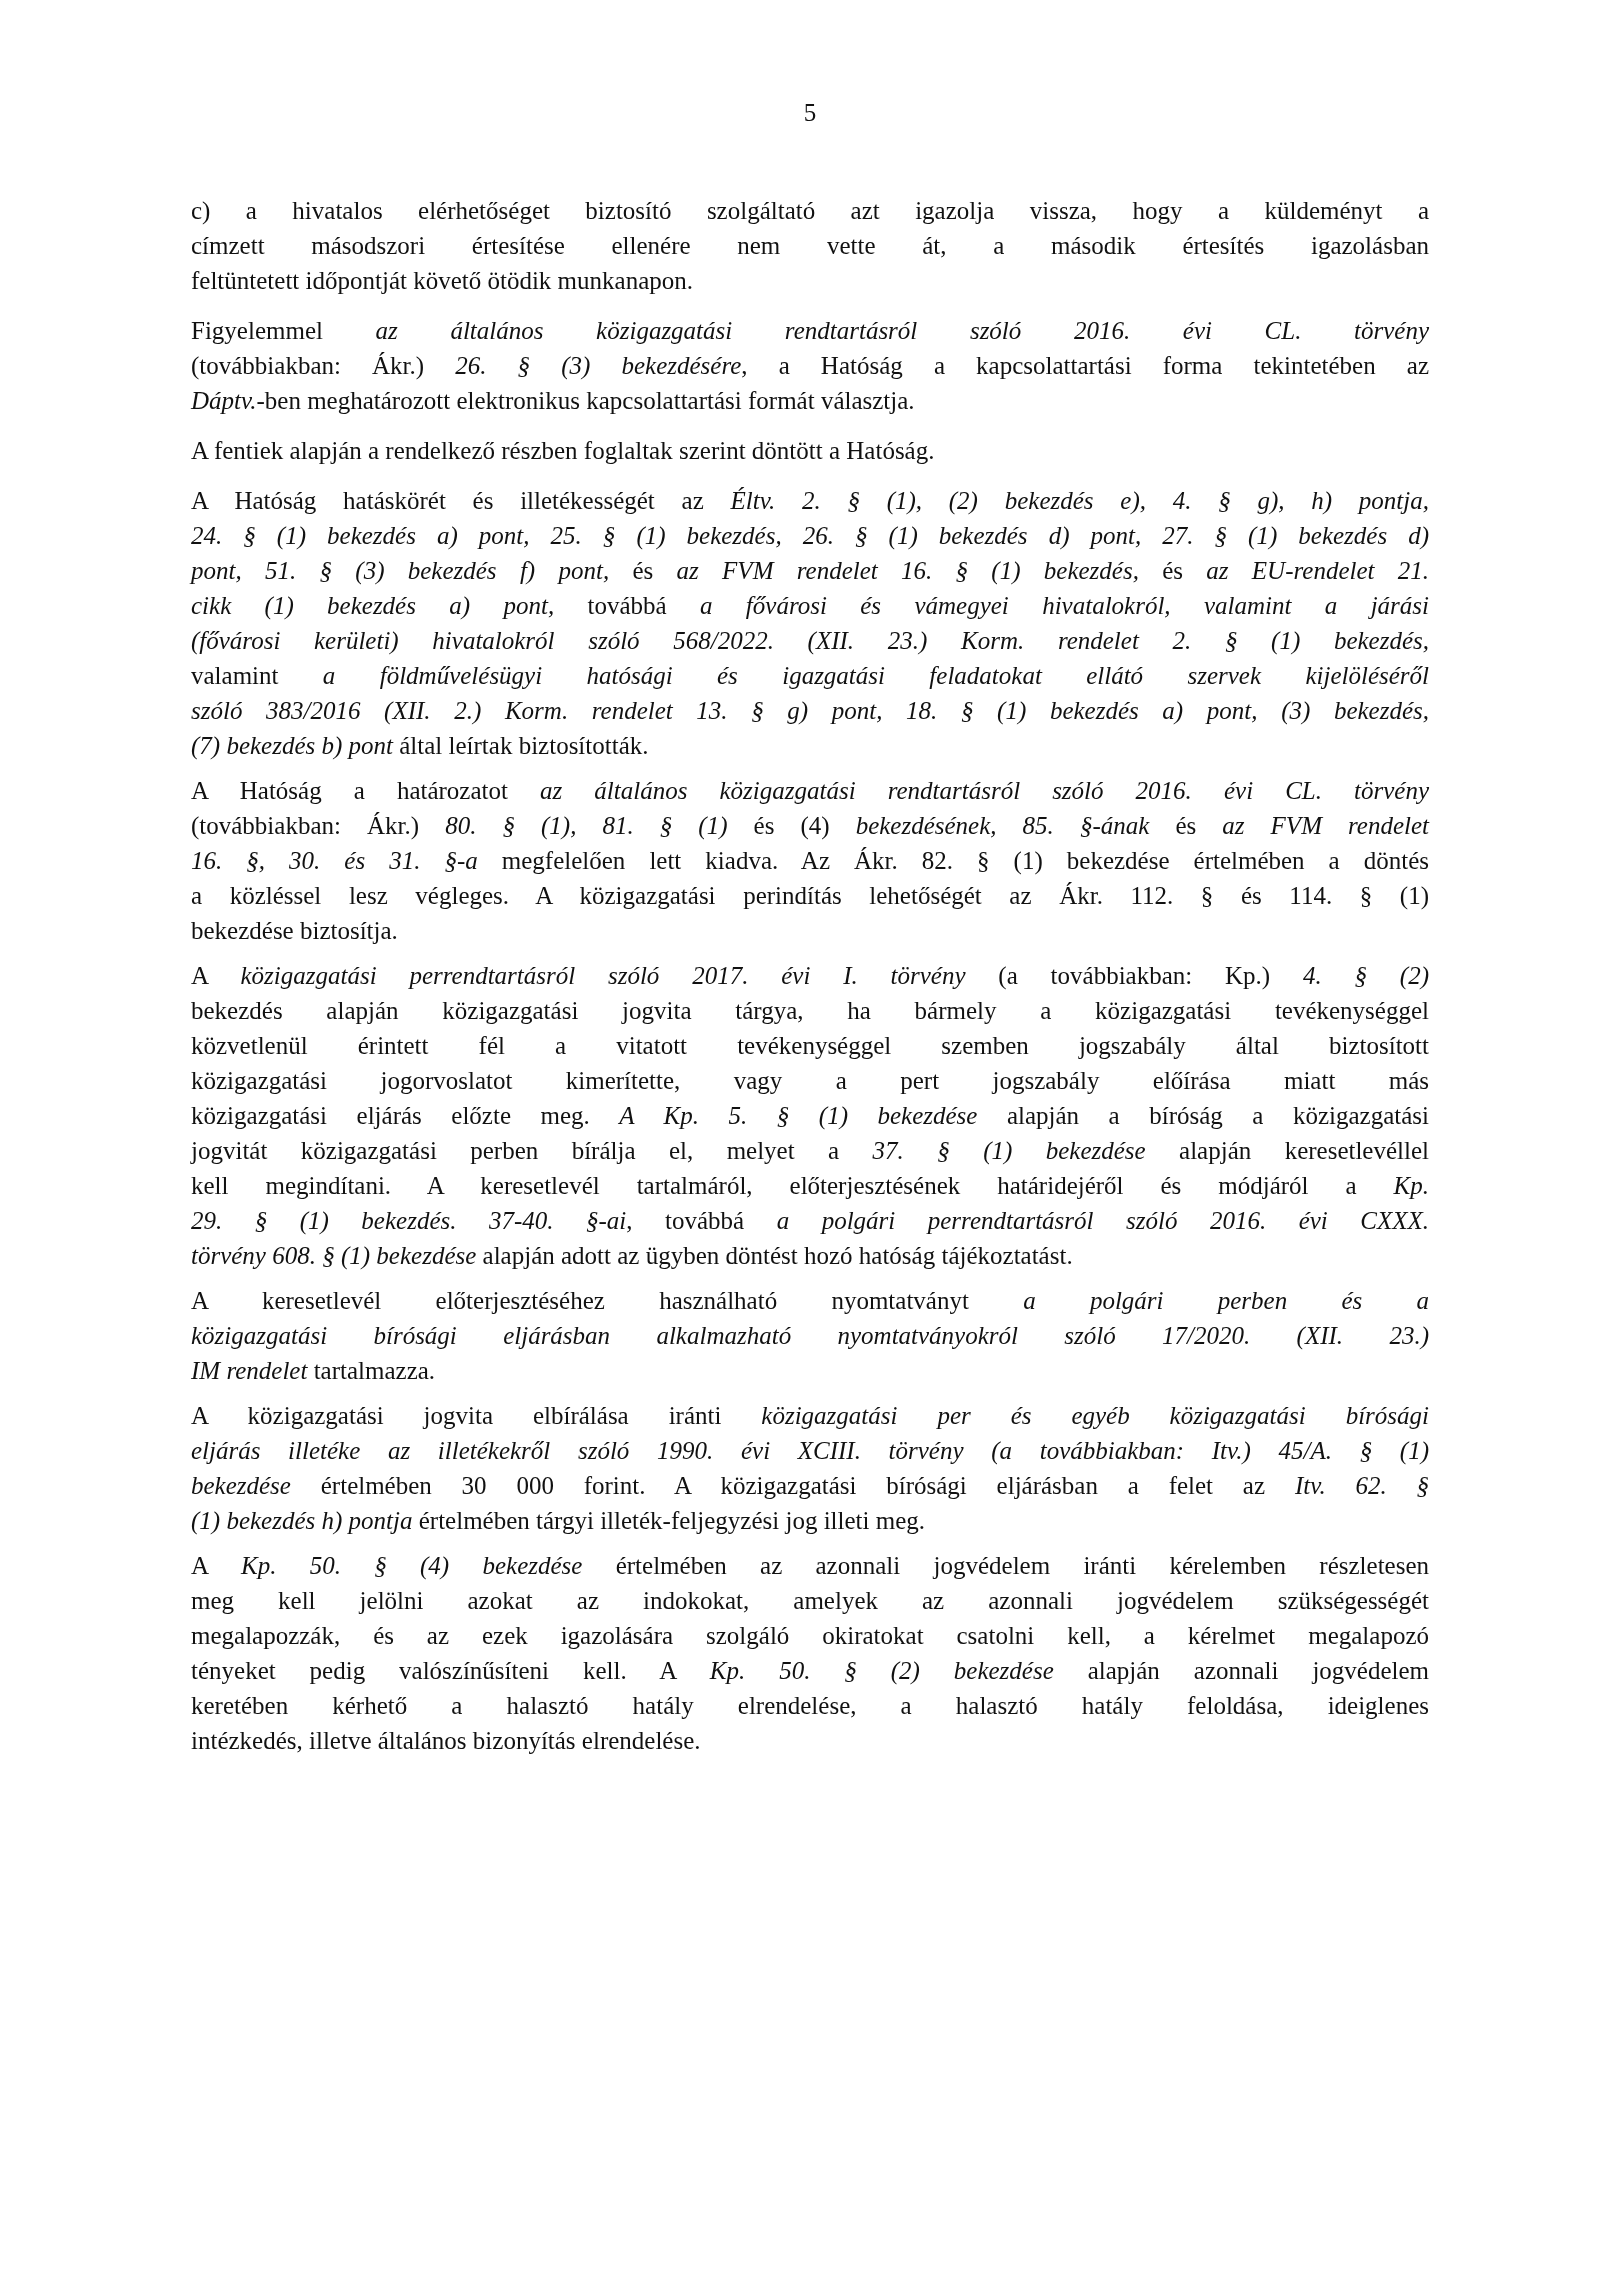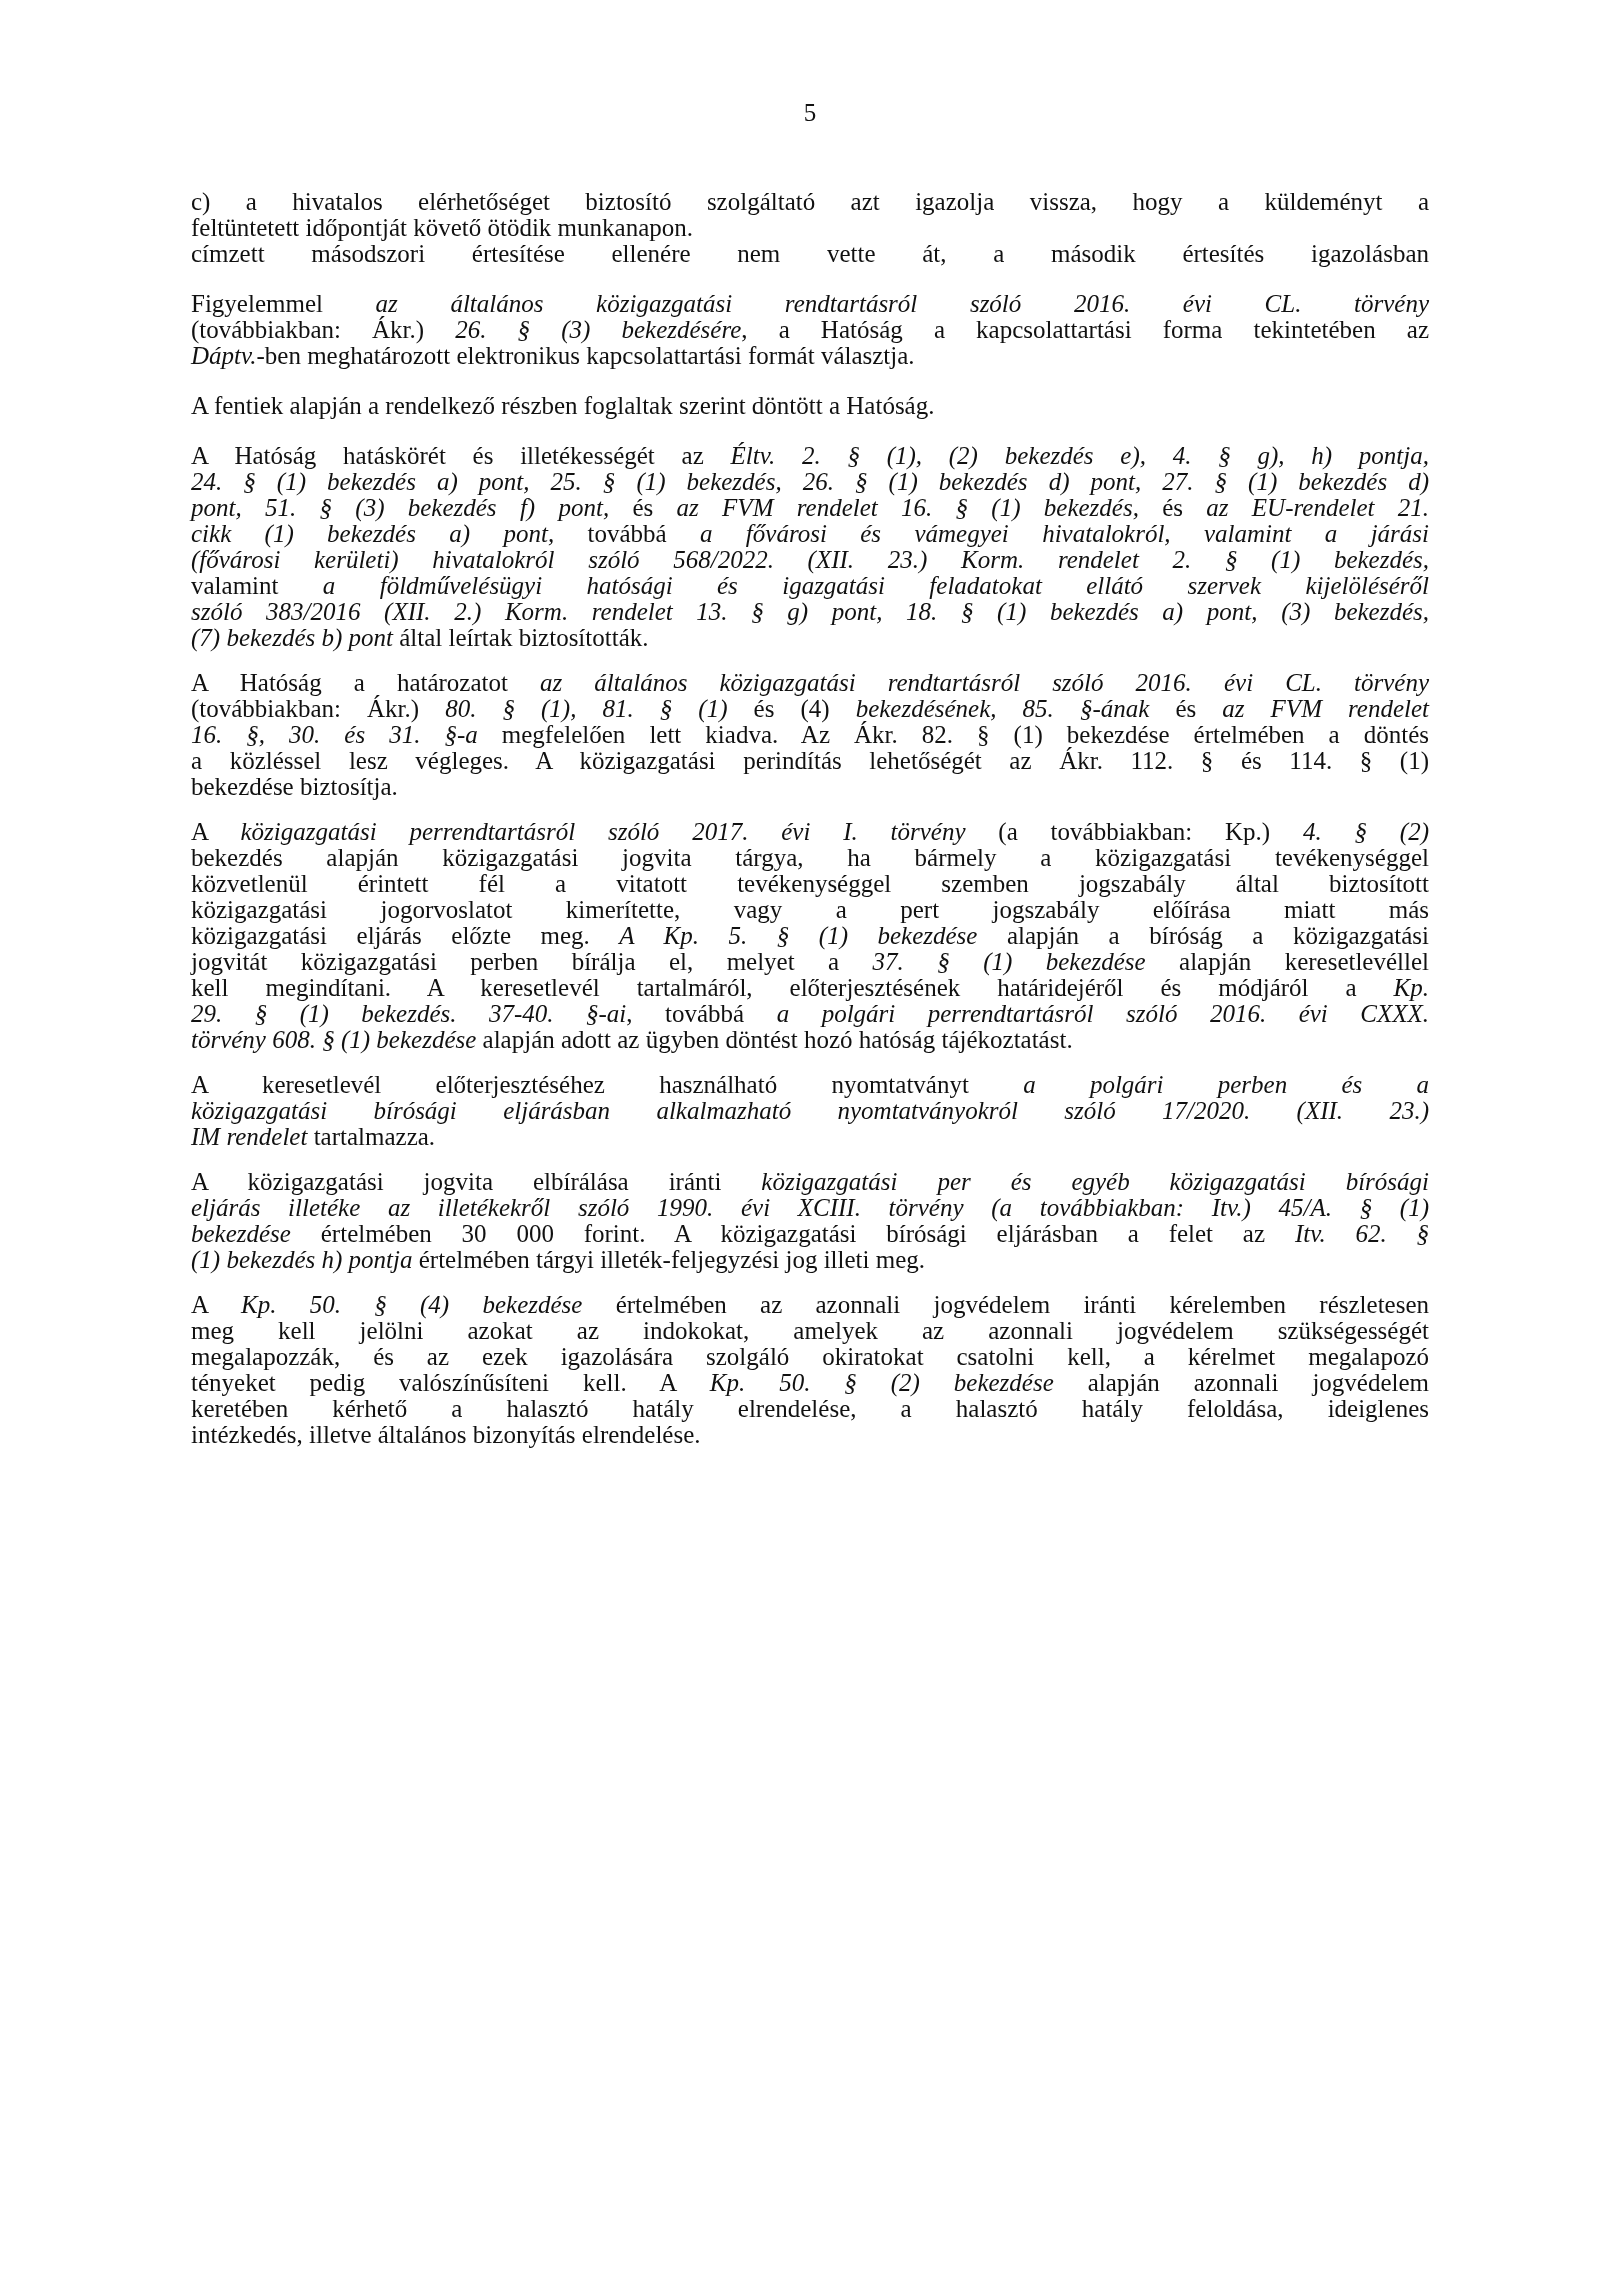--- a/index.html
+++ b/index.html
@@ -11,34 +11,34 @@
   }
   .page-number {
     position: absolute; top: 97px; left: 0; width: 1620px; text-align: center;
     font-size: 25px; line-height: 32px; color: #111;
   }
   .body {
     position: absolute; left: 191px; top: 189px; width: 1238px;
     font-size: 25px; line-height: 26px;
   }
   .para { margin: 0; }
-  .line { display: block; white-space: nowrap; text-align: justify; text-align-last: justify; }
+  .line { display: block; white-space: nowrap; text-align: justify; text-align-last: justify; margin-top: 9px; }
   .line.last { text-align: left; text-align-last: left; }
   .i { font-style: italic; }
 </style>
 </head>
 <body>
 
 <div class="page">
   <div class="page-number">5</div>
   <div class="body" id="doc-body">
       <p class="para" style="margin-top: 0px;">
         <span class="line"><span>c) a hivatalos elérhetőséget biztosító szolgáltató azt igazolja vissza, hogy a küldeményt a</span></span>
+        <span class="line"><span>címzett másodszori értesítése ellenére nem vette át, a második értesítés igazolásban</span></span>
         <span class="line last"><span>feltüntetett időpontját követő ötödik munkanapon.</span></span>
-        <span class="line"><span>címzett másodszori értesítése ellenére nem vette át, a második értesítés igazolásban</span></span>
       </p>
       <p class="para" style="margin-top: 24px;">
         <span class="line"><span>Figyelemmel </span><span class="i">az általános közigazgatási rendtartásról szóló 2016. évi CL. törvény</span></span>
         <span class="line"><span>(továbbiakban: Ákr.) </span><span class="i">26. § (3) bekezdésére</span><span>, a Hatóság a kapcsolattartási forma tekintetében az</span></span>
         <span class="line last"><span class="i">Dáptv.</span><span>-ben meghatározott elektronikus kapcsolattartási formát választja.</span></span>
       </p>
       <p class="para" style="margin-top: 24px;">
         <span class="line last"><span>A fentiek alapján a rendelkező részben foglaltak szerint döntött a Hatóság.</span></span>
       </p>
       <p class="para" style="margin-top: 24px;">

